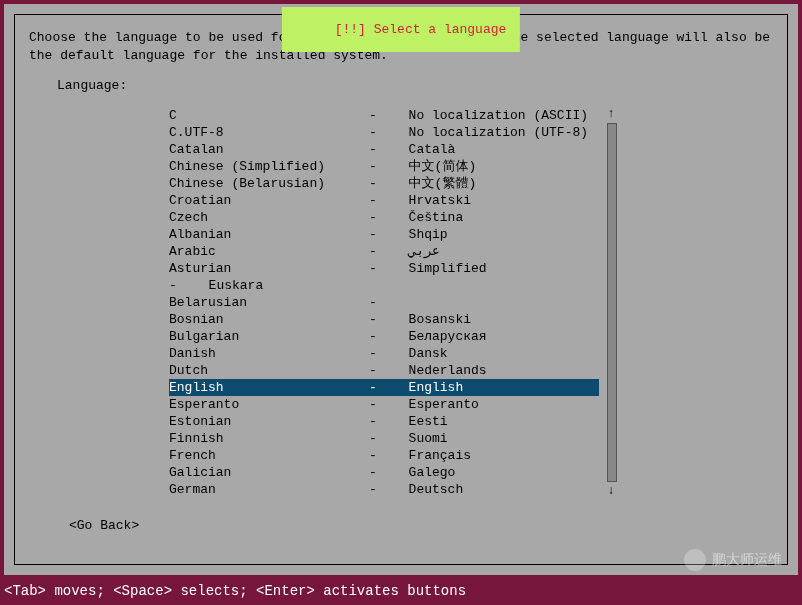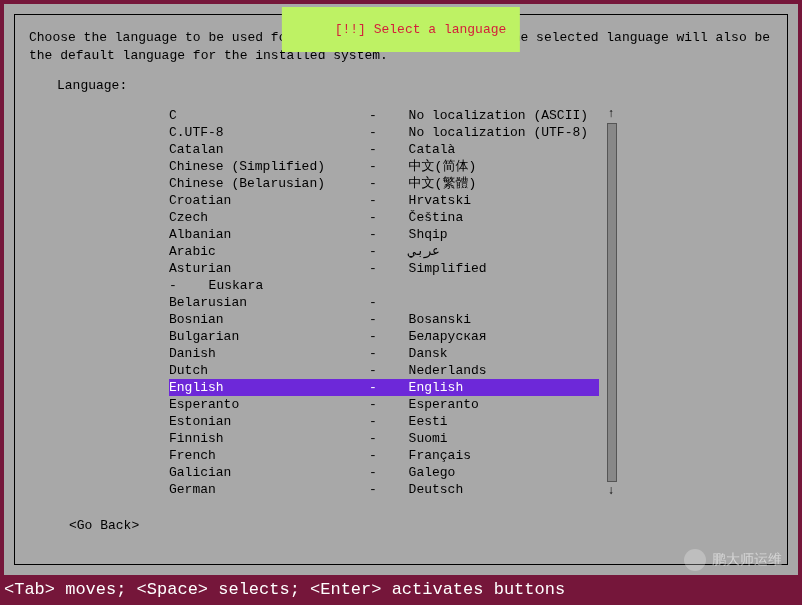--- a/index.html
+++ b/index.html
@@ -56,21 +56,21 @@
     display: flex;
     height: 17px;
     line-height: 17px;
     white-space: pre;
     cursor: pointer;
   }
   .row .name { width: 200px; }
   .row .dash { width: 24px; }
   .row .native { flex: 1; }
   .row.selected {
-    background: #6d28d9;
+    background: #0c4a6e;
     color: #fff;
   }
   .scroll-ind {
     position: absolute;
     right: -18px;
     width: 12px;
     text-align: center;
     font-size: 12px;
   }
   .scroll-arrow-up { top: 0; }
@@ -96,21 +96,21 @@
     margin-left: 40px;
     cursor: pointer;
     display: inline-block;
   }
   .footer {
     position: absolute;
     left: 4px;
     right: 4px;
     bottom: 6px;
     color: #fff;
-    font-size: 17px;
+    font-size: 14px;
     white-space: pre;
   }
   .watermark {
     position: absolute;
     right: 20px;
     bottom: 34px;
     color: rgba(255,255,255,0.5);
     font-family: sans-serif;
     font-size: 14px;
     display: flex;

